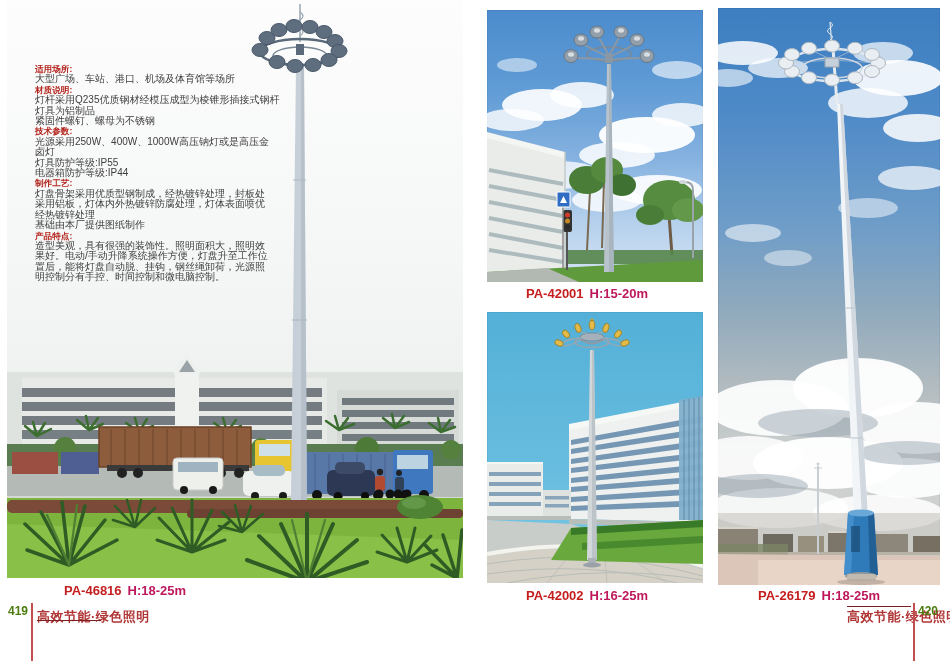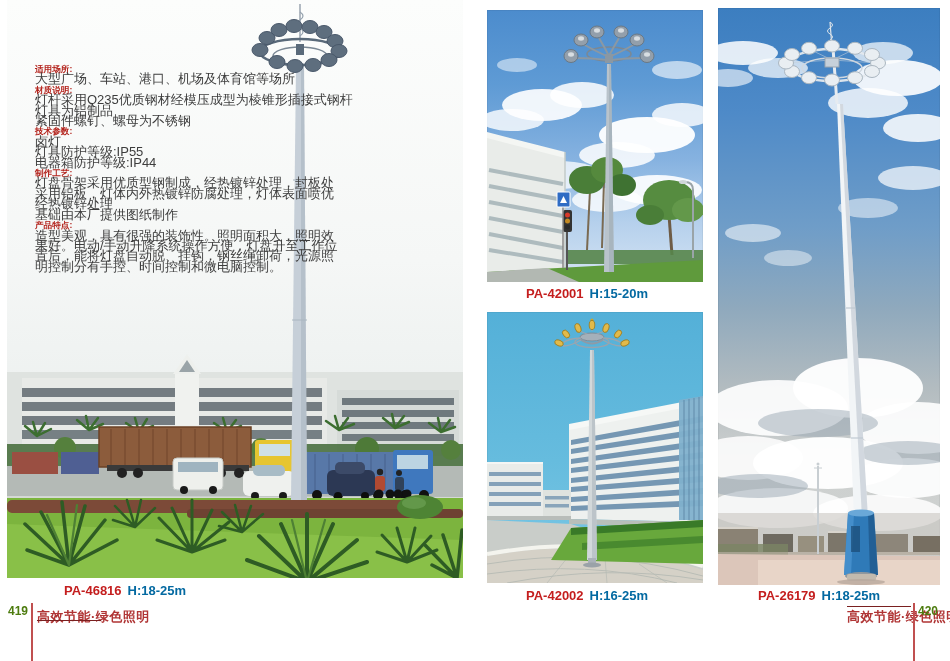--- a/index.html
+++ b/index.html
@@ -11,25 +11,25 @@
     background:linear-gradient(180deg,#fcfdfc 0%,#f5f7f6 45%,#ebefee 75%,#e7eceb 100%);box-shadow:none;}
   .photo-42001{left:487px;top:10px;width:216px;height:272px;
     background:linear-gradient(180deg,#4c8ccd 0%,#5f9bd5 28%,#86b2e0 55%,#b5d0ec 78%,#d5e4f4 100%);}
   .photo-42002{left:487px;top:312px;width:216px;height:271px;
     background:linear-gradient(180deg,#54b0d8 0%,#66bcde 55%,#7ec9e6 100%);}
   .photo-42003{left:718px;top:8px;width:222px;height:577px;
     background:linear-gradient(180deg,#3c7ec0 0%,#4e8ac8 18%,#6f9dc8 38%,#8fa9bd 52%,#b3bcc0 66%,#cdd0cf 78%,#cfd2d1 100%);}
 
   .specs{position:absolute;left:35px;top:64px;width:240px;}
   .spec-title{color:#b3231c;font-weight:700;font-size:8.6px;line-height:10.4px;white-space:nowrap;}
-  .spec-line{color:#3d3d3d;font-size:13px;line-height:10.4px;white-space:nowrap;}
+  .spec-line{color:#3d3d3d;font-size:10px;line-height:10.4px;white-space:nowrap;}
 
   .plabel{position:absolute;font-size:13px;white-space:nowrap;}
   .plabel .model{color:#c41e1e;font-weight:800;margin-right:6px;margin-left:39px;}
-  .plabel .hrange{color:#0369a1;font-weight:600;text-align:right;}
+  .plabel .hrange{color:#be185d;font-weight:600;text-align:right;}
   .plabel-41901{left:25px;top:583px;}
   .plabel-42001{left:487px;top:286px;}
   .plabel-42002{left:487px;top:588px;}
   .plabel-42003{left:719px;top:588px;}
 
   .pagenum{position:absolute;font-size:12px;font-weight:700;color:#4d7c0f;}
   .pagenum-left{left:8px;top:604px;}
   .pagenum-right{left:918px;top:604px;}
   .redline{position:absolute;width:2px;height:58px;background:#c05050;top:603px;}
   .redline-left{left:31px;}
@@ -205,20 +205,21 @@
   </div>
 
   <div class="specs">
     <div class="spec-title">适用场所:</div>
     <div class="spec-line">大型广场、车站、港口、机场及体育馆等场所</div>
     <div class="spec-title">材质说明:</div>
     <div class="spec-line">灯杆采用Q235优质钢材经模压成型为棱锥形插接式钢杆</div>
     <div class="spec-line">灯具为铝制品</div>
     <div class="spec-line">紧固件螺钉、螺母为不锈钢</div>
     <div class="spec-title">技术参数:</div>
+    <div class="spec-line">光源采用250W、400W、1000W高压钠灯或是高压金</div>
     <div class="spec-line">卤灯</div>
     <div class="spec-line">灯具防护等级:IP55</div>
     <div class="spec-line">电器箱防护等级:IP44</div>
     <div class="spec-title">制作工艺:</div>
     <div class="spec-line">灯盘骨架采用优质型钢制成，经热镀锌处理，封板处</div>
     <div class="spec-line">采用铝板，灯体内外热镀锌防腐处理，灯体表面喷优</div>
     <div class="spec-line">经热镀锌处理</div>
     <div class="spec-line">基础由本厂提供图纸制作</div>
     <div class="spec-title">产品特点:</div>
     <div class="spec-line">造型美观，具有很强的装饰性。照明面积大，照明效</div>

